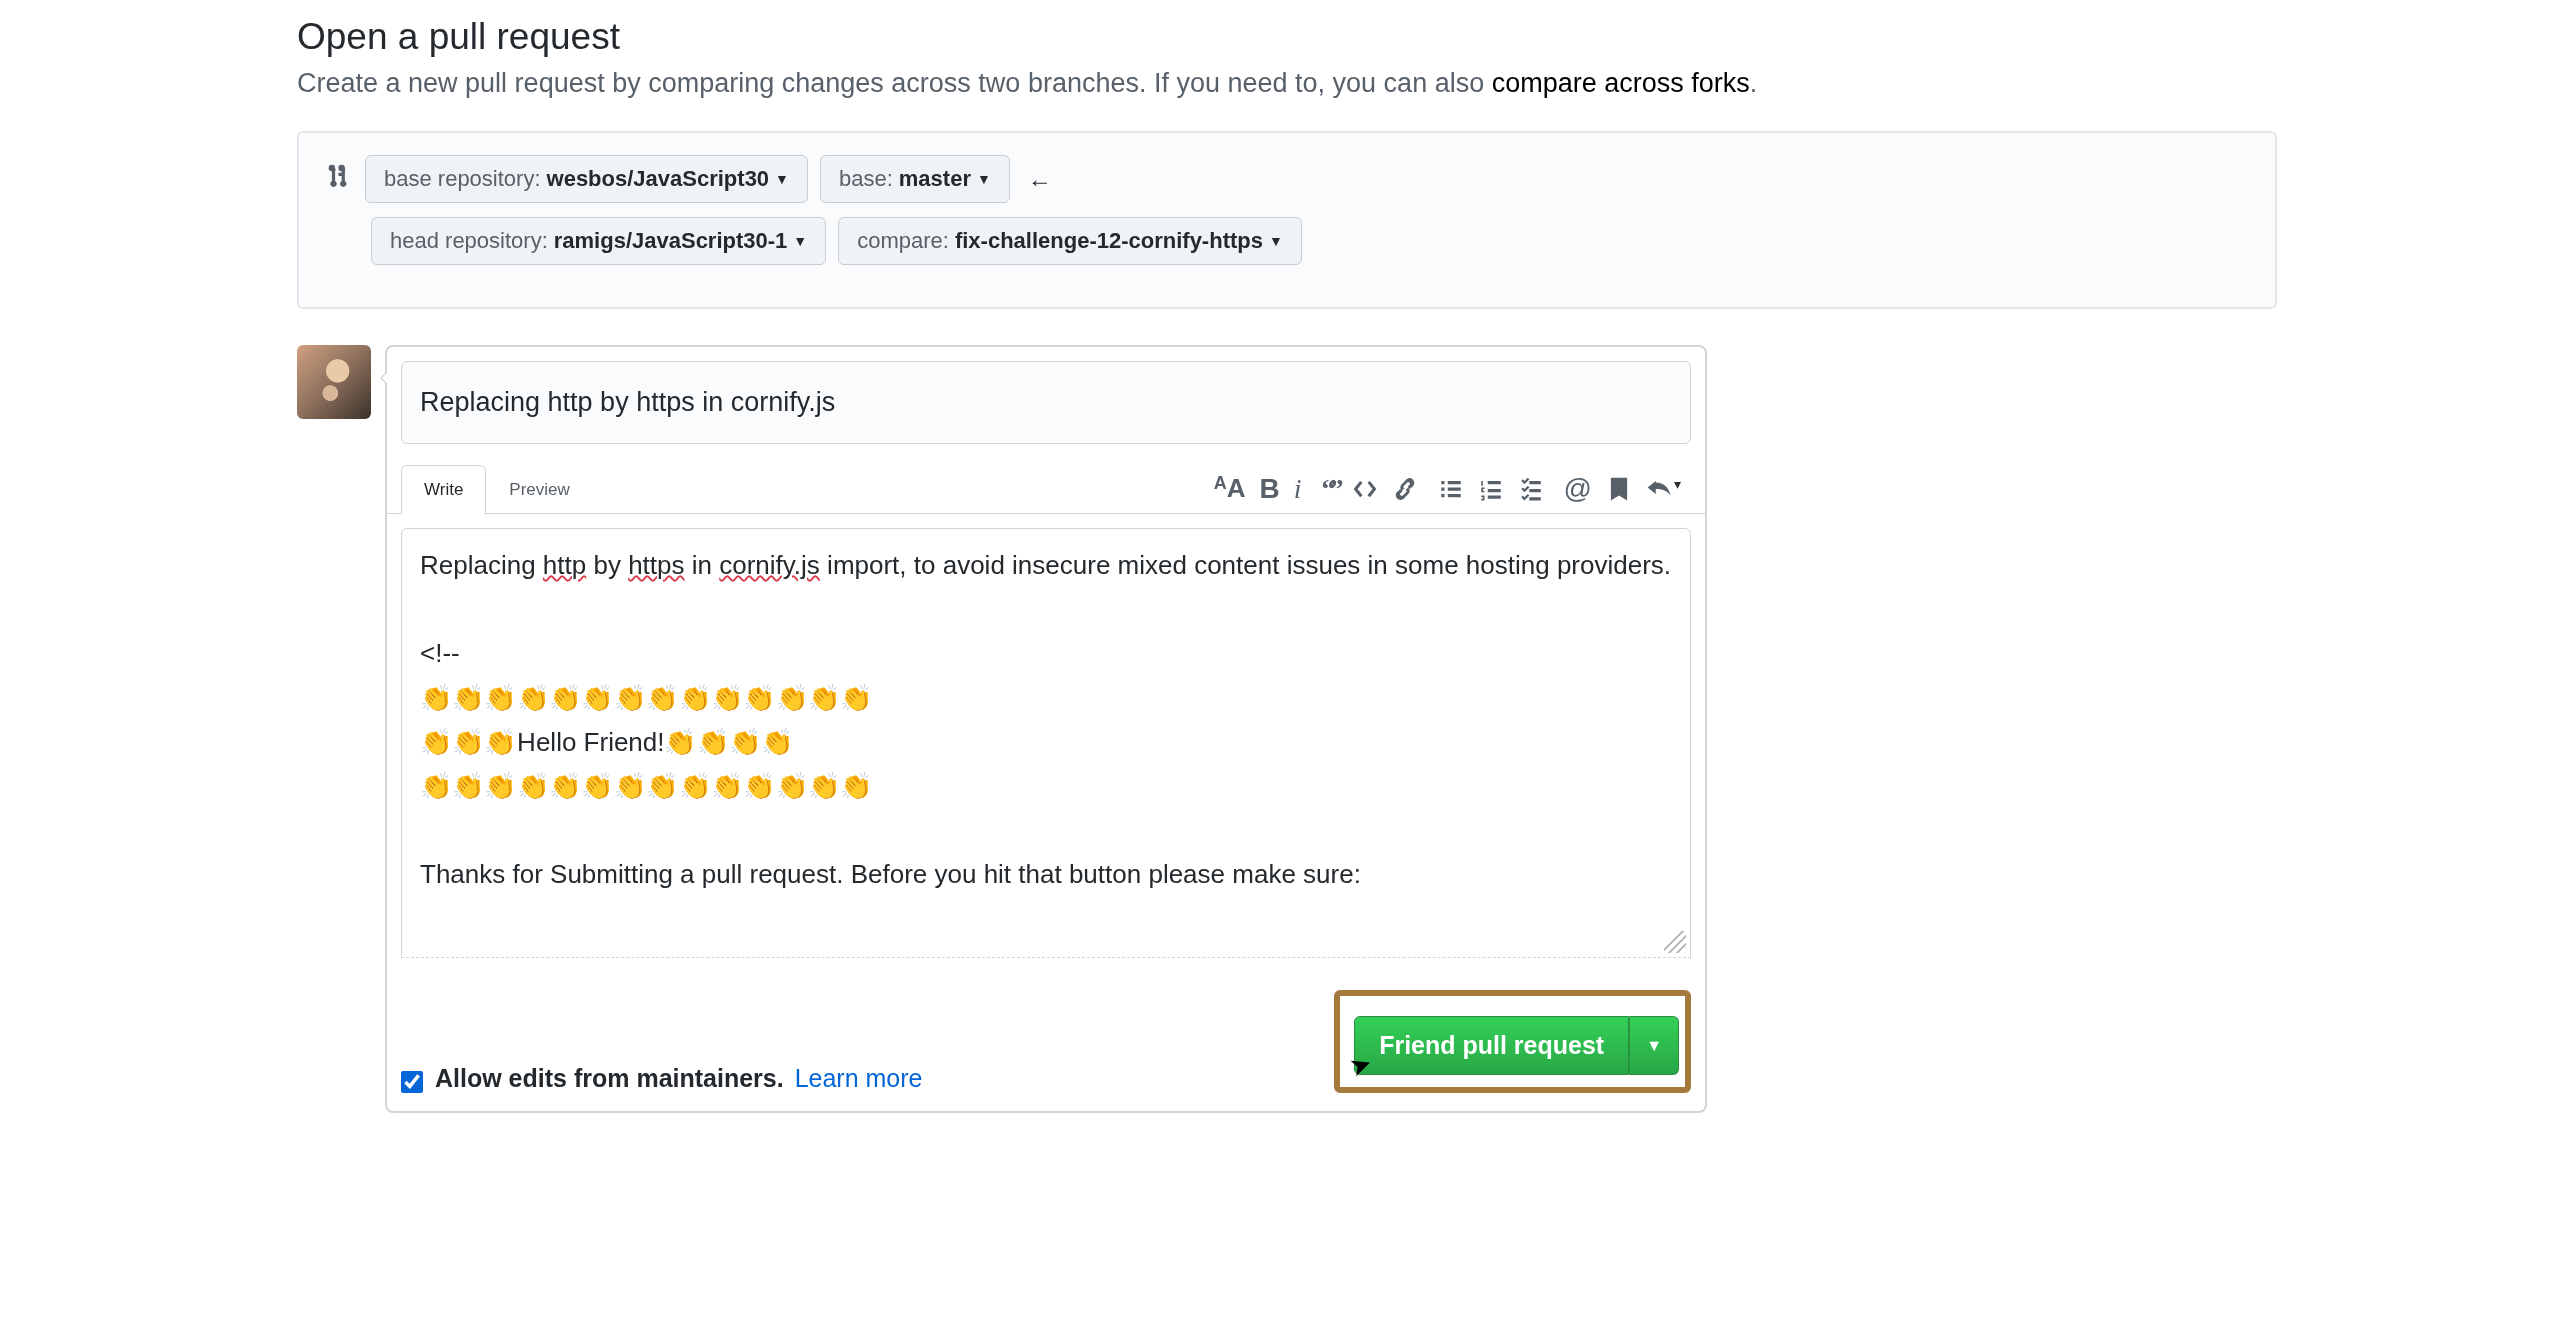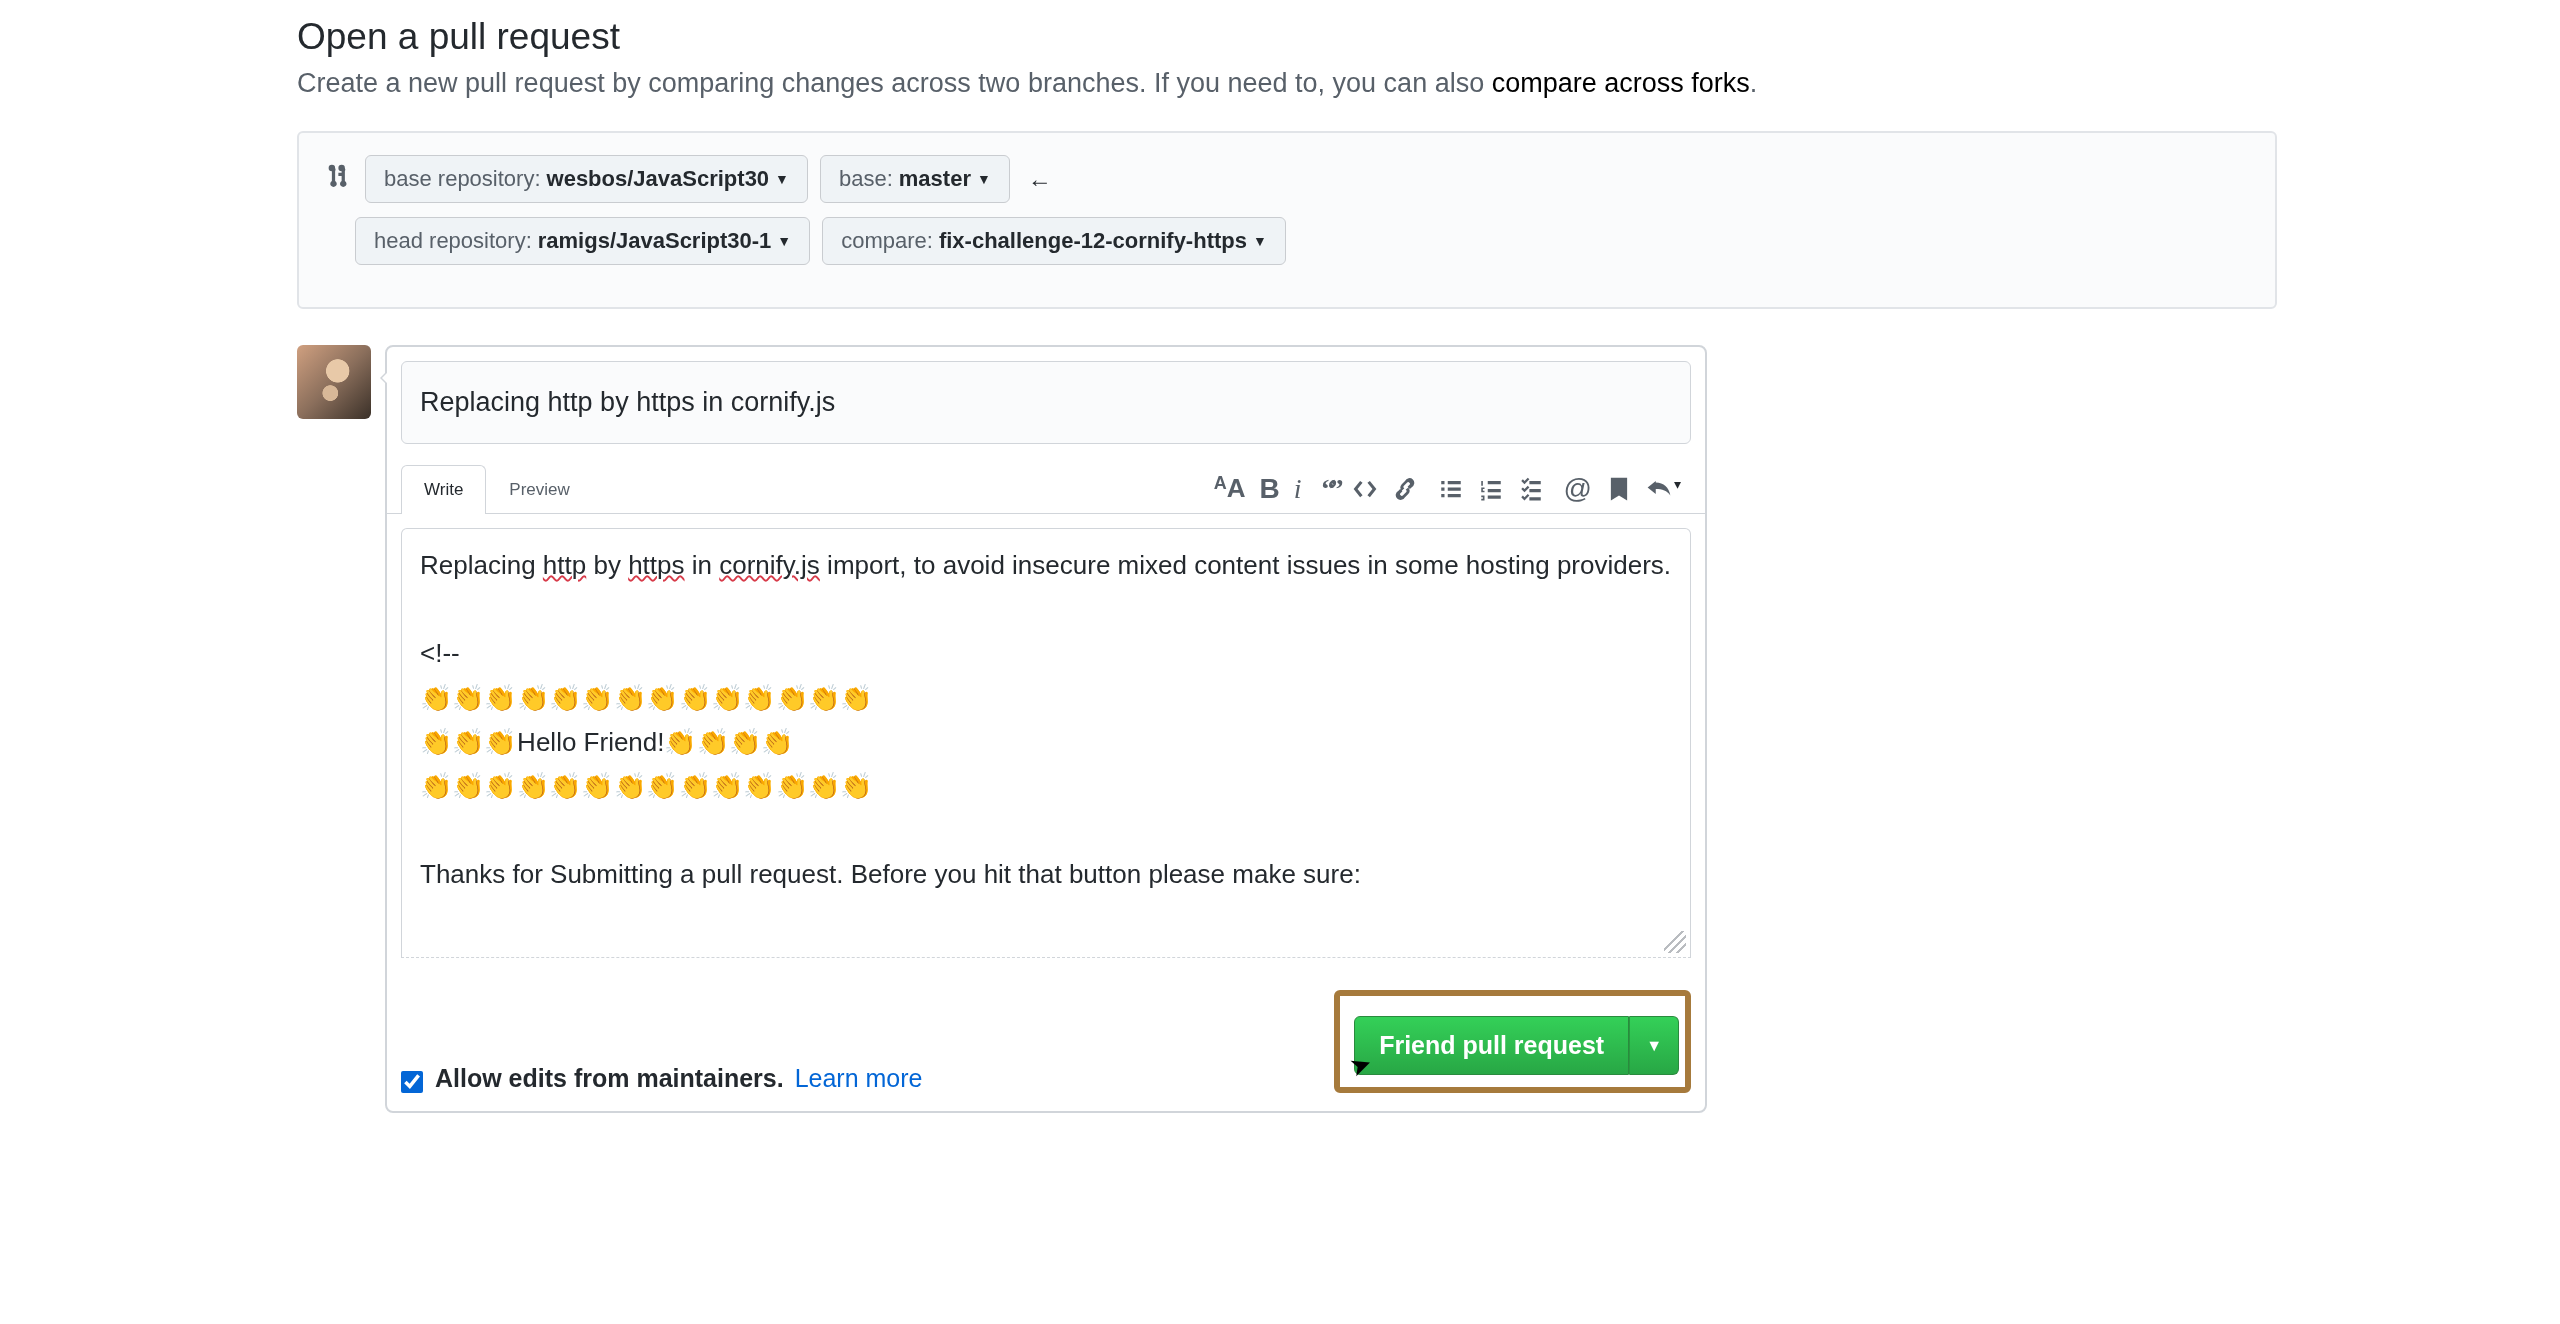--- a/index.html
+++ b/index.html
@@ -252,21 +252,21 @@
           <strong>wesbos/JavaScript30</strong>
           <span class="caret">▼</span>
       </button>
       <button class="branch-btn">
         <span>base: </span>
           <strong>master</strong>
           <span class="caret">▼</span>
       </button>
       <span class="arrow-left">←</span>
     </div>
-    <div class="compare-row" style="margin-left:28px;">
+    <div class="compare-row" style="margin-left:44px;">
       <button class="branch-btn">
         <span>head repository: </span>
           <strong>ramigs/JavaScript30-1</strong>
           <span class="caret">▼</span>
       </button>
       <button class="branch-btn">
         <span>compare: </span>
           <strong>fix-challenge-12-cornify-https</strong>
           <span class="caret">▼</span>
       </button>

